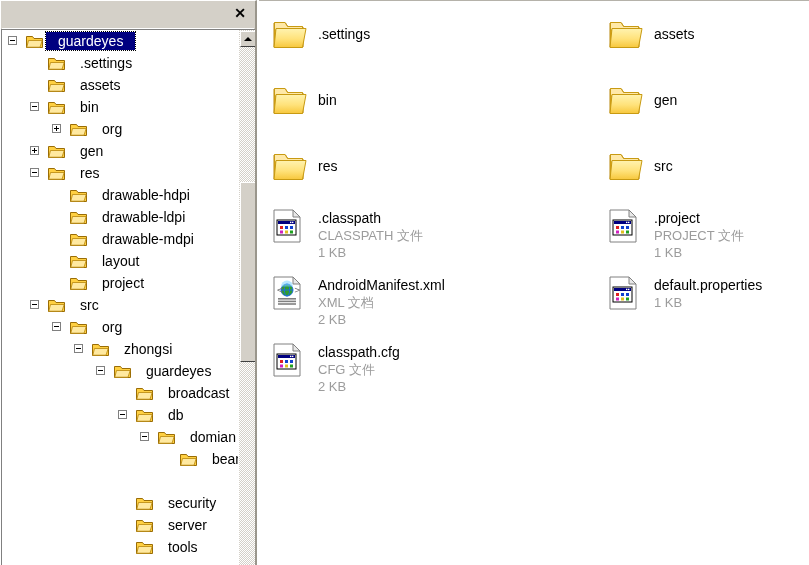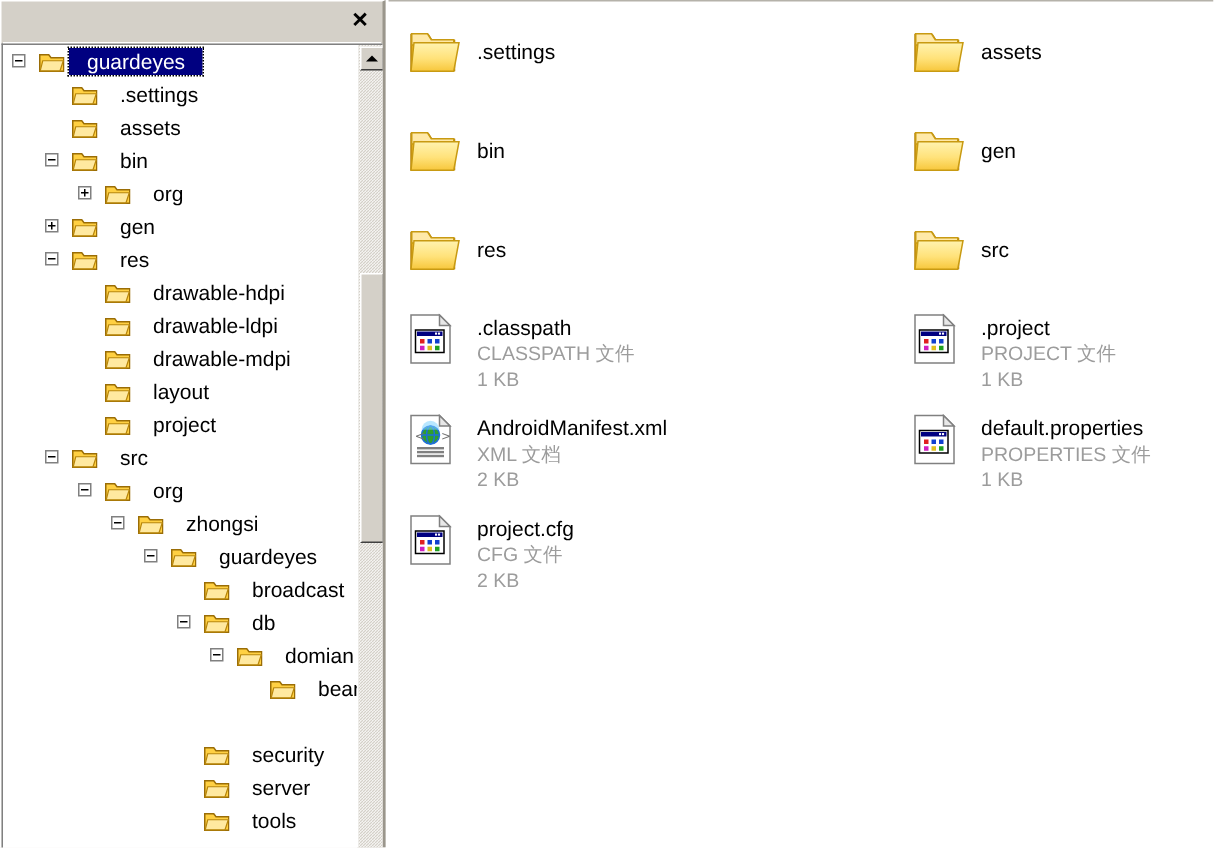--- a/index.html
+++ b/index.html
@@ -599,38 +599,37 @@
           <rect x="19" y="12.7" width="1.4" height="1.4" fill="#FFFFFF"></rect>
           <rect x="7" y="17" width="3" height="3" fill="#E02020"></rect>
           <rect x="12" y="17" width="3" height="3" fill="#1040D0"></rect>
           <rect x="17" y="17" width="3" height="3" fill="#1040D0"></rect>
           <rect x="7" y="21.5" width="3" height="3" fill="#D020C0"></rect>
           <rect x="12" y="21.5" width="3" height="3" fill="#E0C020"></rect>
           <rect x="17" y="21.5" width="3" height="3" fill="#20A020"></rect>
         </svg></span>
       <div class="item-text">
         <div class="item-name">default.properties</div>
-        <div class="item-type">PROPERTIES 文件</div>
         <div class="item-size">1 KB</div>
       </div>
     </div>
     <div class="file-item" style="left: 14px; top: 342px;">
       <span class="item-icon"><svg width="30" height="34" viewBox="0 0 30 34" xmlns="http://www.w3.org/2000/svg">
           <path d="M1 1 L20 1 L27 8 L27 33 L1 33 Z" fill="#FFFFFF" stroke="#808080" stroke-width="1"></path>
           <path d="M20 1 L27 8 L20 8 Z" fill="#E8E8E8" stroke="#808080" stroke-width="1"></path>
           <rect x="4" y="11" width="19" height="15" fill="#FFFFFF" stroke="#000000" stroke-width="1"></rect>
           <rect x="5" y="12" width="17" height="3" fill="#000080"></rect>
           <rect x="17" y="12.7" width="1.4" height="1.4" fill="#FFFFFF"></rect>
           <rect x="19" y="12.7" width="1.4" height="1.4" fill="#FFFFFF"></rect>
           <rect x="7" y="17" width="3" height="3" fill="#E02020"></rect>
           <rect x="12" y="17" width="3" height="3" fill="#1040D0"></rect>
           <rect x="17" y="17" width="3" height="3" fill="#1040D0"></rect>
           <rect x="7" y="21.5" width="3" height="3" fill="#D020C0"></rect>
           <rect x="12" y="21.5" width="3" height="3" fill="#E0C020"></rect>
           <rect x="17" y="21.5" width="3" height="3" fill="#20A020"></rect>
         </svg></span>
       <div class="item-text">
-        <div class="item-name">project.cfg</div>
+        <div class="item-name">classpath.cfg</div>
         <div class="item-type">CFG 文件</div>
         <div class="item-size">2 KB</div>
       </div>
     </div>
   </div>
 
 </body></html>

